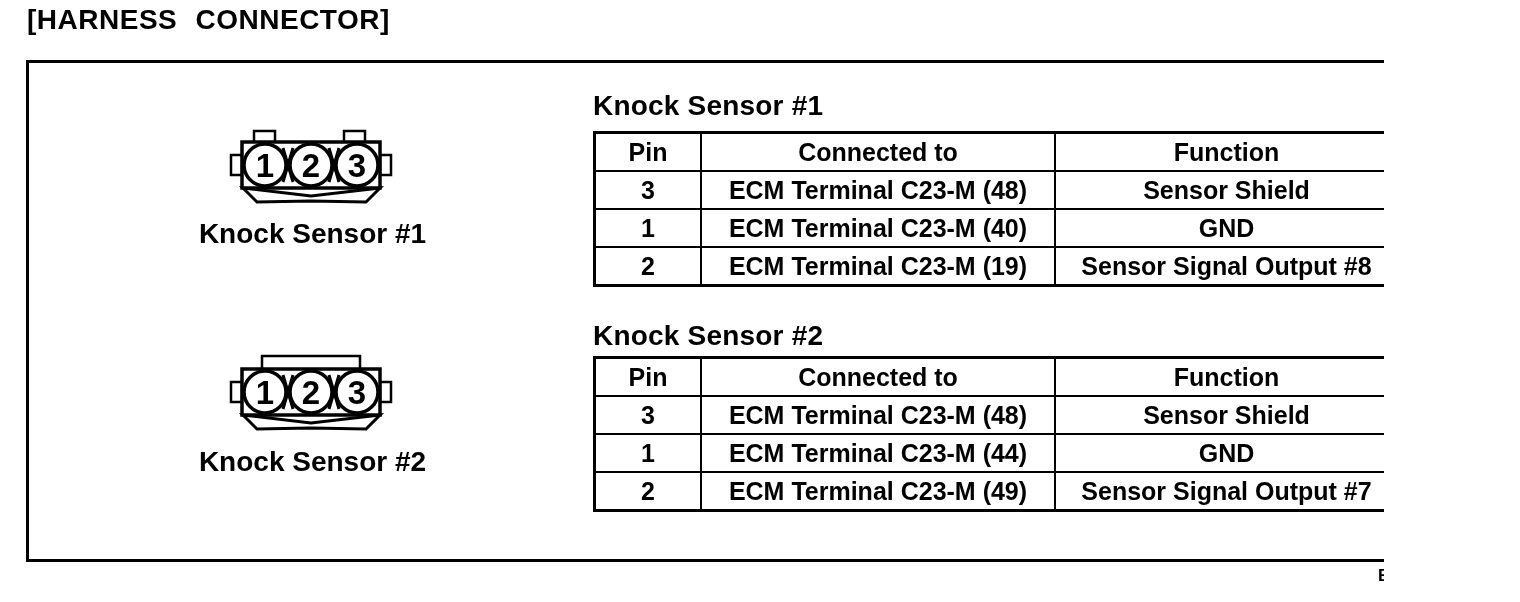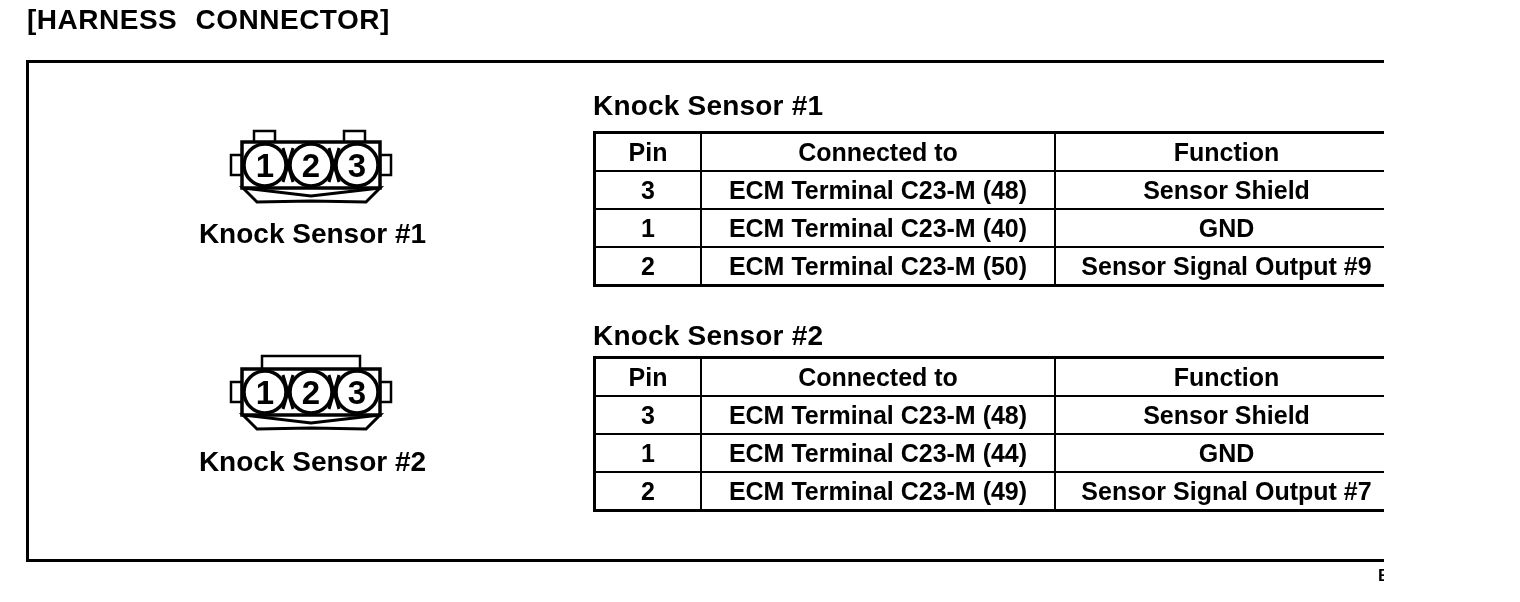--- a/index.html
+++ b/index.html
@@ -170,22 +170,22 @@
         <td>ECM Terminal C23-M (48)</td>
         <td>Sensor Shield</td>
       </tr>
       <tr>
         <td>1</td>
         <td>ECM Terminal C23-M (40)</td>
         <td>GND</td>
       </tr>
       <tr>
         <td>2</td>
-        <td>ECM Terminal C23-M (50)</td>
-        <td>Sensor Signal Output #9</td>
+        <td>ECM Terminal C23-M (19)</td>
+        <td>Sensor Signal Output #8</td>
       </tr>
     </tbody>
   </table>
 
   <div class="section-title title-2">Knock Sensor #2</div>
   <table class="pin-table table-2">
     <tbody>
       <tr>
         <td class="col-pin">Pin</td>
         <td class="col-conn">Connected to</td>

